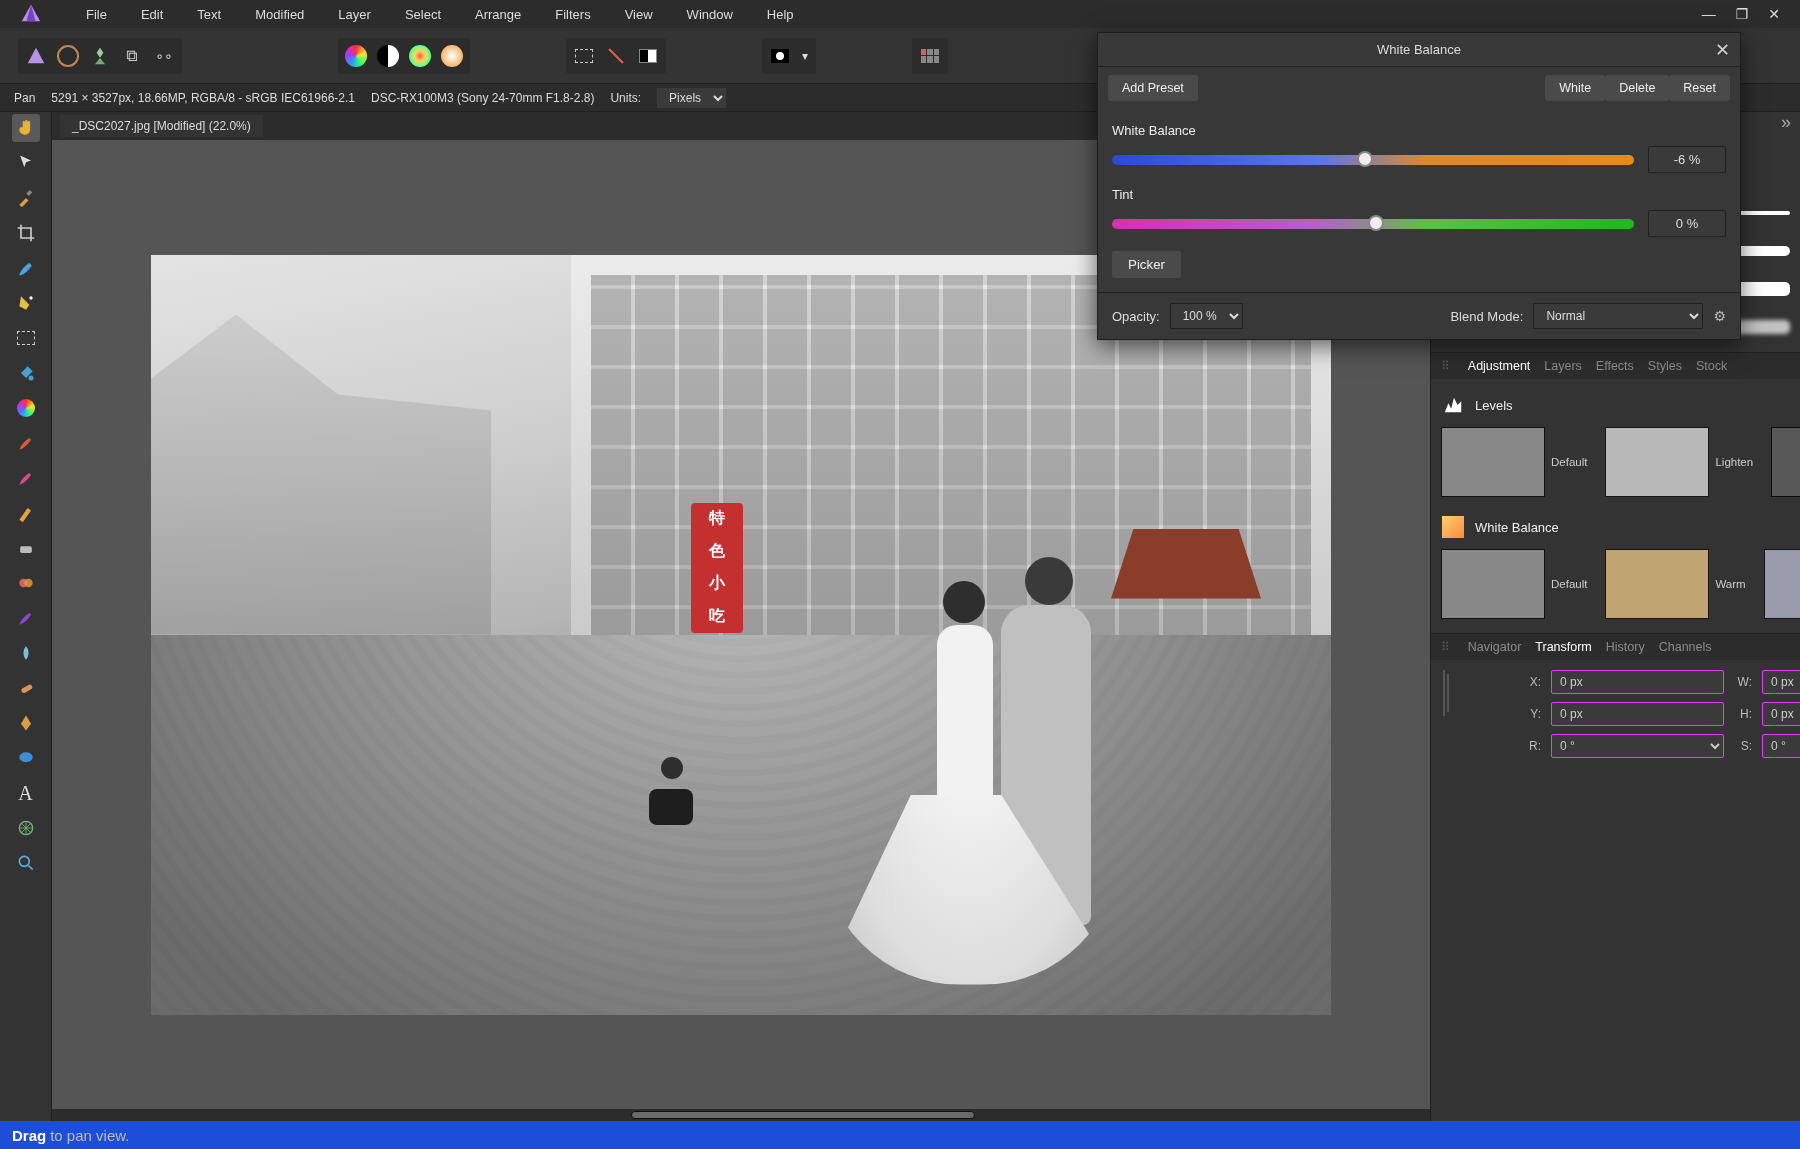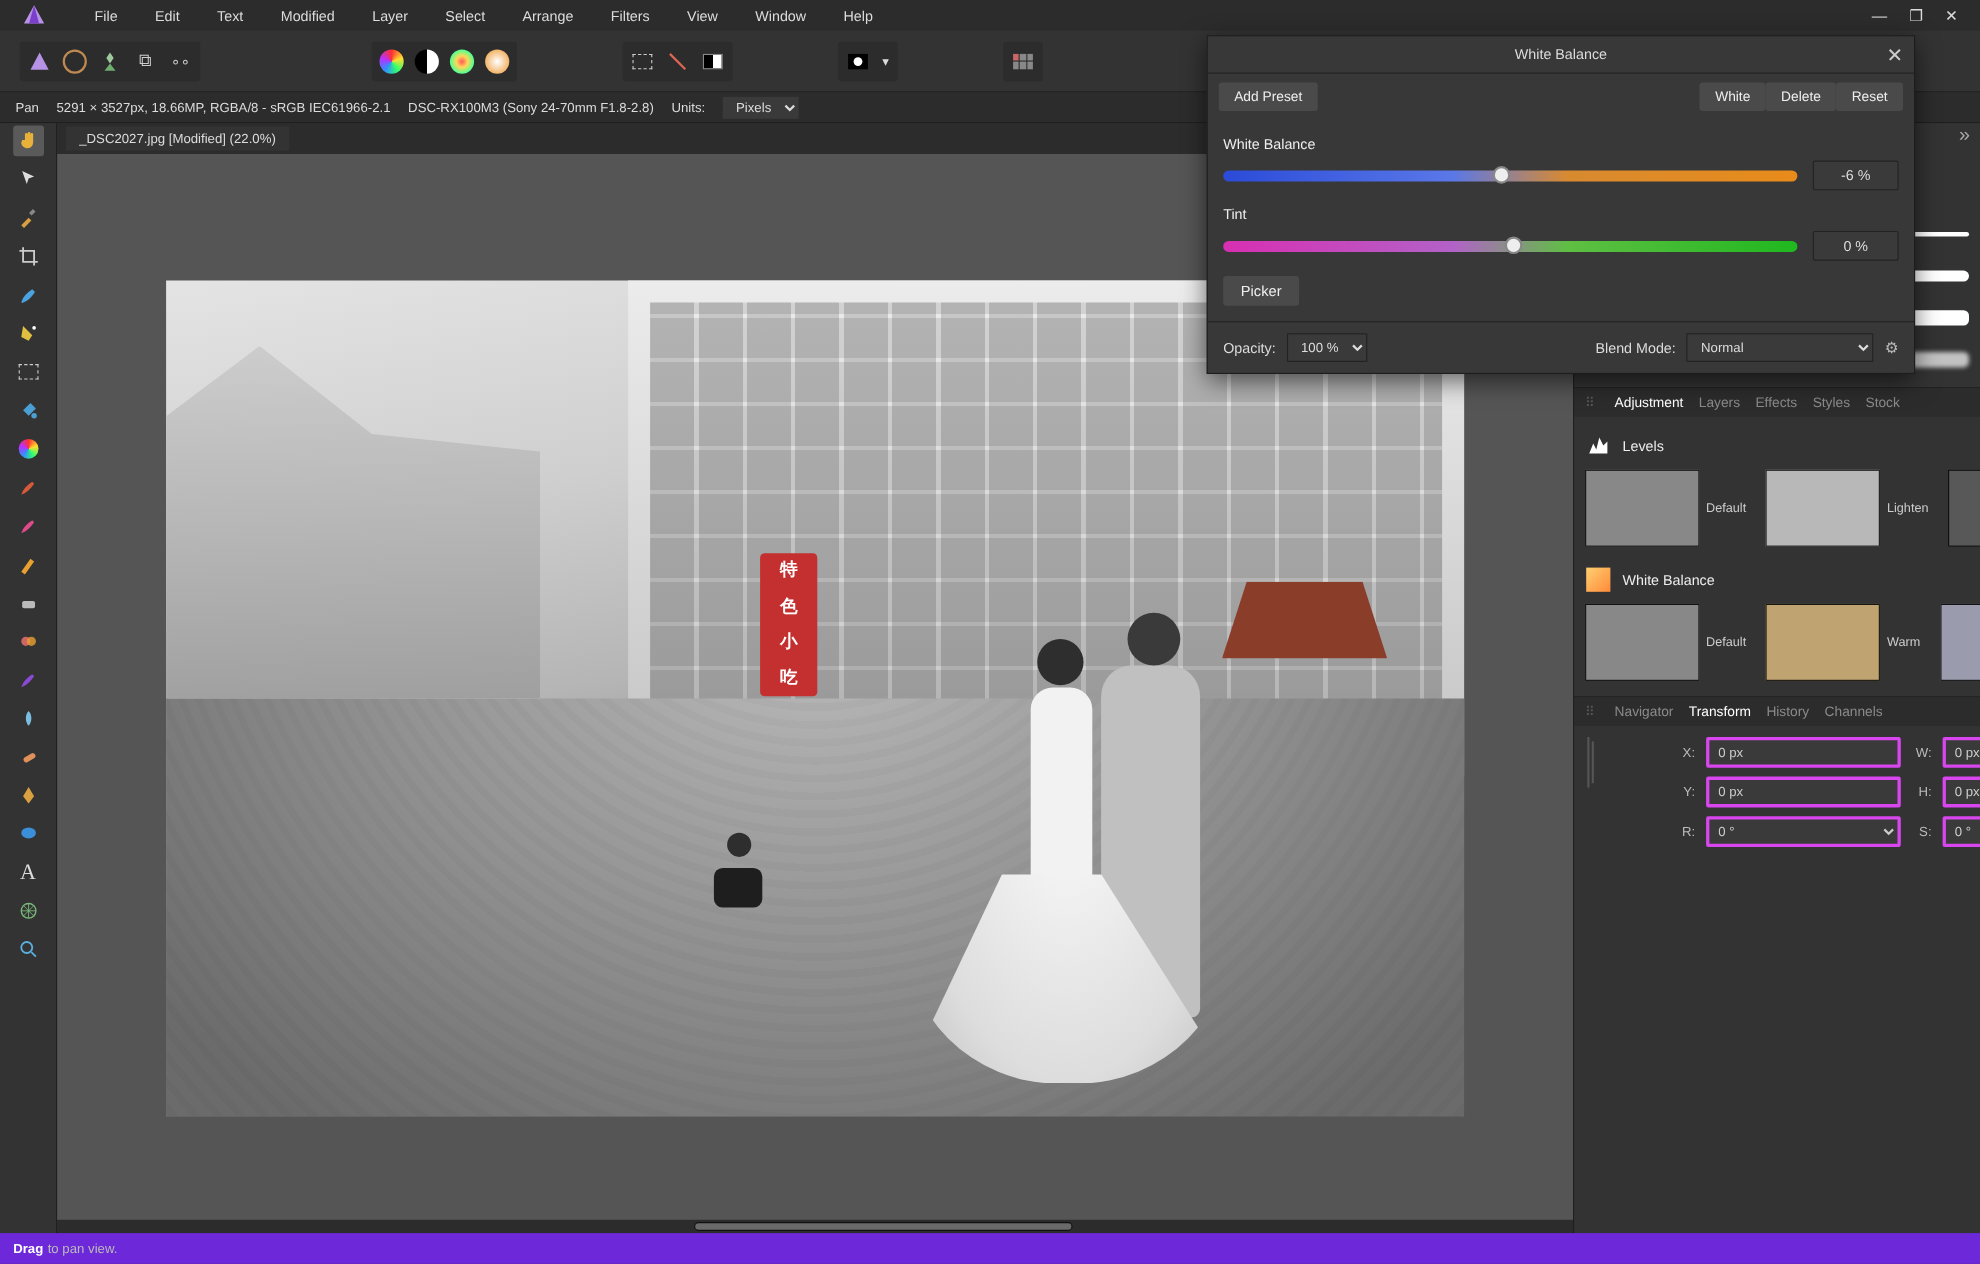--- a/index.html
+++ b/index.html
@@ -86,21 +86,21 @@
 .thumb { width:104px; height:70px; background:#888; border:1px solid #111; }
 .thumb.default{filter:grayscale(1);}
 .thumb.darken{filter:grayscale(1) brightness(.65);}
 .thumb.lighten{filter:grayscale(1) brightness(1.35);}
 .thumb.warm{filter:sepia(1) saturate(1.4);}
 .thumb.cool{filter:grayscale(.4) sepia(.2) hue-rotate(200deg) saturate(1.8) brightness(1.1);}
 .thumb-label { font-size:11.5px; color:#ccc;}
 
 .transform-panel { padding:10px 12px;}
 .tf-label { width:18px; text-align:right; color:#bbb;}
-.tf-input { flex:1; background:#3a3a3a; border:3px solid #d946ef; color:#ccc; padding:4px 8px; font-size:12px; border-radius:2px;}
+.tf-input { flex:1; background:#3a3a3a; border:1px solid #d946ef; color:#ccc; padding:4px 8px; font-size:12px; border-radius:2px;}
 .tf-grid { display:grid; grid-template-columns: auto 1fr auto 1fr; gap:8px 10px; align-items:center; margin-left:60px;}
 .tf-anchor { width:46px;height:46px;border:1px solid #555;position:relative;margin-right:8px;}
 .tf-anchor::before{content:"";position:absolute;inset:3px;border:1px solid #555;}
 select.tf-input{padding:3px 4px;}
 
 
 .floating-panel { position:absolute; top:32px; left:1097px; width:644px; background:#383838; border:1px solid #1d1d1d; box-shadow:0 6px 22px rgba(0,0,0,.6); z-index:50; font-size:13px;}
 .fp-titlebar { height:34px; display:flex; align-items:center; justify-content:center; position:relative; border-bottom:1px solid #222;}
 .fp-titlebar .close { position:absolute; right:10px; top:6px; font-size:18px; cursor:pointer; color:#ccc;}
 .fp-buttons { display:flex; padding:8px 10px; gap:0;}
@@ -113,21 +113,21 @@
 .slider { flex:1; height:10px; border-radius:6px; position:relative;}
 .slider.wb { background:linear-gradient(90deg,#2b4bd8,#5a78e8 40%,#d88a30 60%,#e88b1a);}
 .slider.tint { background:linear-gradient(90deg,#d82fb2,#b262c8 40%,#5fbf43 60%,#1fb81f);}
 .slider .handle { position:absolute; top:-4px; width:16px; height:16px; background:#eee; border:2px solid #888; border-radius:50%;}
 .val-box { width:78px; background:#3a3a3a; border:1px solid #222; color:#ddd; text-align:center; padding:5px 0; border-radius:2px;}
 .fp-footer { display:flex; align-items:center; padding:10px 14px; border-top:1px solid #222; gap:10px;}
 .fp-footer select { background:#3a3a3a; color:#ddd; border:1px solid #222; padding:4px 8px; font-size:12px;}
 .fp-footer .gear{ font-size:14px; color:#bbb; cursor:pointer;}
 
 
-.status-bar { position:absolute; bottom:0; left:0; right:0; height:28px; background:#6d28d9; display:flex; align-items:center; padding:0 12px; font-size:12px; color:#bbb;}
+.status-bar { position:absolute; bottom:0; left:0; right:0; height:28px; background:#1d4ed8; display:flex; align-items:center; padding:0 12px; font-size:15px; color:#bbb;}
 .status-bar b { color:#fff; margin-right:4px; font-weight:600;}
 
 
 .icon-circle{width:22px;height:22px;border-radius:50%;}
 </style>
 </head>
 <body>
 
 <div class="menubar">
   <span class="logo">

